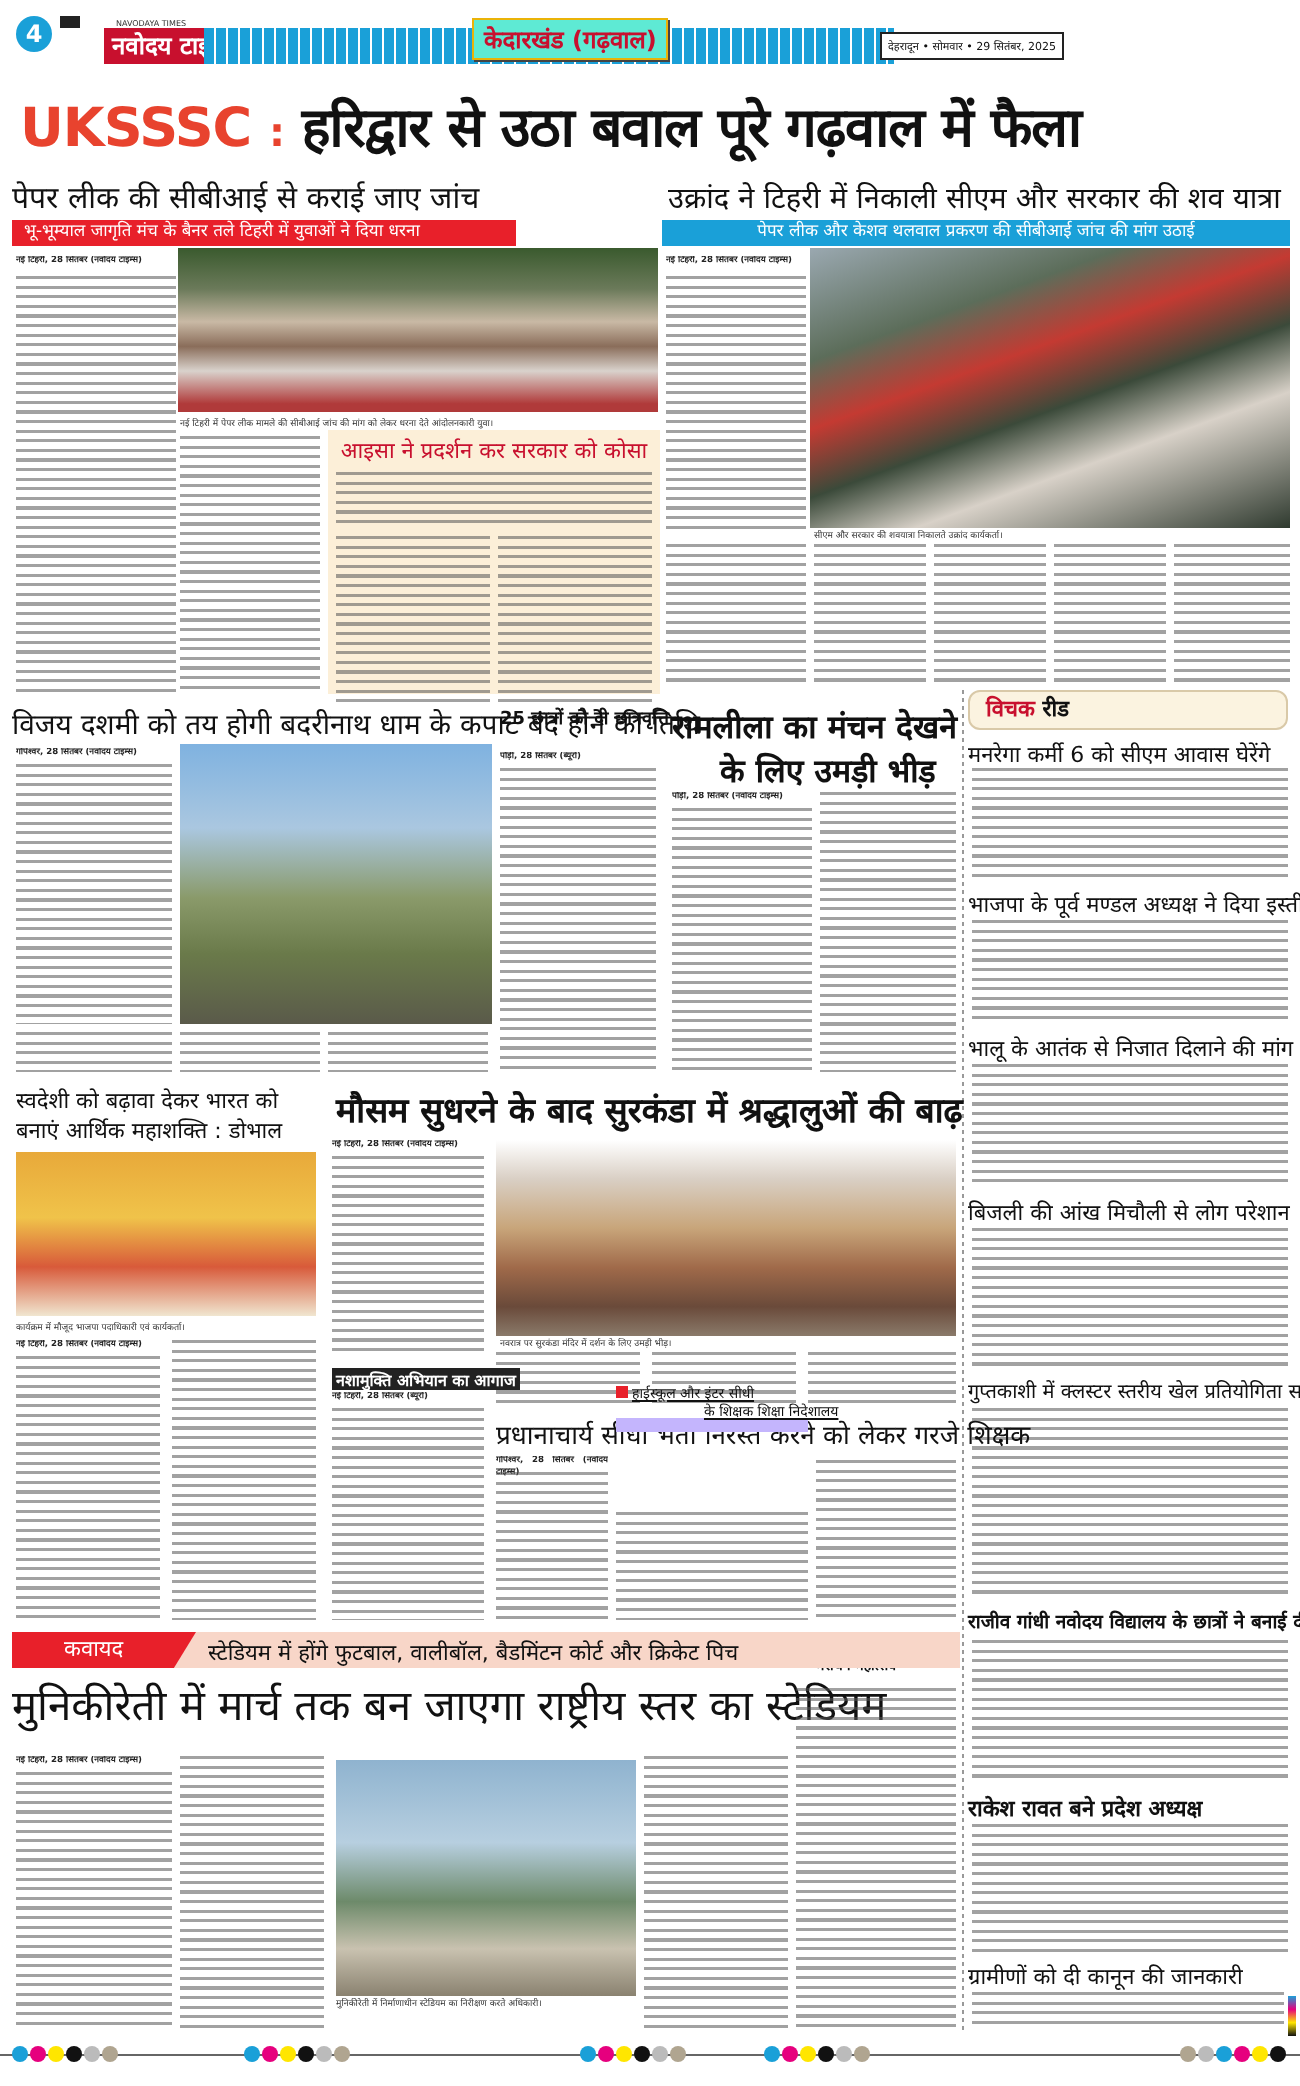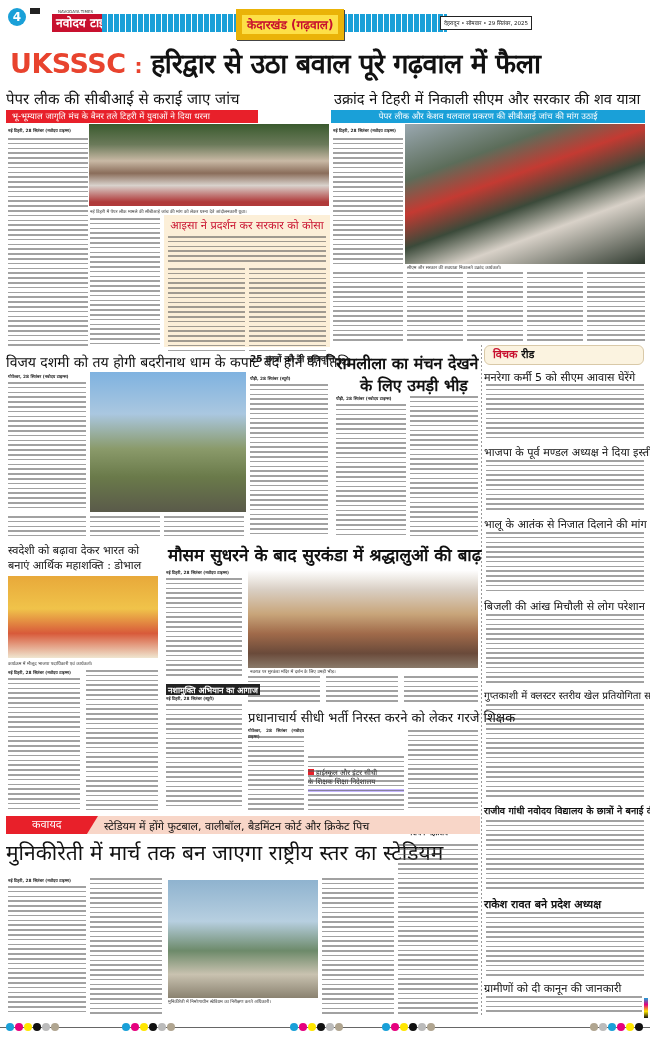--- a/index.html
+++ b/index.html
@@ -4,21 +4,21 @@
 <style>
   * { box-sizing: border-box; margin: 0; padding: 0; }
   body { width: 650px; height: 1043px; background: #fff; font-family: "DejaVu Sans", sans-serif; position: relative; overflow: hidden; color: #111; }
   .abs { position: absolute; }
   
   .page-num { left: 8px; top: 8px; width: 18px; height: 18px; border-radius: 50%; background: #1aa0d8; color: #fff; font-size: 12px; text-align: center; line-height: 18px; font-weight: bold; }
   .brand { left: 30px; top: 14px; width: 70px; height: 18px; background: #c8102e; color: #fff; font-size: 12px; font-weight: bold; padding-left: 4px; line-height: 18px; margin-left: 22px; }
   .brand-tag { left: 58px; top: 9px; font-size: 4px; color: #333; }
   .brand-flag { left: 30px; top: 8px; width: 10px; height: 6px; background: #222; }
   .strip { left: 102px; top: 14px; width: 345px; height: 18px; background: repeating-linear-gradient(90deg, #1aa0d8 0 5px, #fff 5px 6px); }
-  .section-tag { left: 236px; top: 9px; background: #fde047; border: 6px solid #eab308; padding: 1px 5px; font-size: 12px; font-weight: bold; color: #c8102e; box-shadow: 1px 1px 0 #444; }
+  .section-tag { left: 236px; top: 9px; background: #5eead4; border: 1px solid #eab308; padding: 1px 5px; font-size: 12px; font-weight: bold; color: #c8102e; box-shadow: 1px 1px 0 #444; }
   .date-box { left: 440px; top: 16px; border: 1px solid #222; font-size: 5.5px; padding: 2px 3px; background: #fff; }
   
   .hl-main { left: 10px; top: 44px; font-size: 27px; font-weight: bold; white-space: nowrap; letter-spacing: -0.5px; }
   .hl-main .accent { color: #e8432e; }
   .hl-main .sep { color: #e8432e; font-size: 20px; }
   .sub-left { left: 6px; top: 88px; font-size: 15px; white-space: nowrap; }
   .sub-right { left: 334px; top: 88px; font-size: 14.5px; white-space: nowrap; }
   .band-red { left: 6px; top: 110px; width: 252px; height: 13px; background: #e8202a; color: #fff; font-size: 8.5px; line-height: 13px; padding-left: 6px; white-space: nowrap; overflow: hidden; }
   .band-blue { left: 331px; top: 110px; width: 314px; height: 13px; background: #1aa0d8; color: #fff; font-size: 8.5px; line-height: 13px; text-align: center; white-space: nowrap; overflow: hidden; }
   
@@ -112,21 +112,21 @@
 <div class="abs lines" style="left:336px;top:404px;width:70px;height:132px;"></div>
 <div class="abs lines" style="left:410px;top:396px;width:68px;height:140px;"></div>
 
 <div class="abs vrule" style="left:481px;top:345px;height:670px;"></div>
 
 <div class="abs viewer-box">
   <span class="red">विचक</span>
   <span>रीड</span>
 </div>
 
-<div class="abs h3" style="left:484px;top:369px;">मनरेगा कर्मी 5 को सीएम आवास घेरेंगे</div>
+<div class="abs h3" style="left:484px;top:369px;">मनरेगा कर्मी 6 को सीएम आवास घेरेंगे</div>
 <div class="abs lines" style="left:486px;top:384px;width:158px;height:56px;"></div>
 <div class="abs h3" style="left:484px;top:444px;">भाजपा के पूर्व मण्डल अध्यक्ष ने दिया इस्तीफा</div>
 <div class="abs lines" style="left:486px;top:460px;width:158px;height:52px;"></div>
 <div class="abs h3" style="left:484px;top:516px;">भालू के आतंक से निजात दिलाने की मांग</div>
 <div class="abs lines" style="left:486px;top:532px;width:158px;height:62px;"></div>
 <div class="abs h3" style="left:484px;top:598px;">बिजली की आंख मिचौली से लोग परेशान</div>
 <div class="abs lines" style="left:486px;top:614px;width:158px;height:70px;"></div>
 <div class="abs h3" style="left:484px;top:688px;font-size:10px;">गुप्तकाशी में क्लस्टर स्तरीय खेल प्रतियोगिता सम्पन्न</div>
 <div class="abs lines" style="left:486px;top:704px;width:158px;height:96px;"></div>
 <div class="abs h3" style="left:484px;top:804px;font-size:9.5px;font-weight:bold;">राजीव गांधी नवोदय विद्यालय के छात्रों ने बनाई दीवार पत्रिका</div>
@@ -154,23 +154,23 @@
 <div class="abs lines" style="left:326px;top:676px;width:72px;height:28px;"></div>
 <div class="abs lines" style="left:404px;top:676px;width:74px;height:28px;"></div>
 
 <div class="abs h4" style="left:166px;top:684px;font-size:8px;background:#222;color:#fff;padding:0 2px;">नशामुक्ति अभियान का आगाज</div>
 <div class="abs txt" style="left:166px;top:696px;width:76px;font-weight:bold;">नई टिहरी, 28 सितंबर (ब्यूरो)</div>
 <div class="abs lines" style="left:166px;top:704px;width:76px;height:106px;"></div>
 
 <div class="abs h2" style="left:248px;top:708px;font-size:13px;">प्रधानाचार्य सीधी भर्ती निरस्त करने को लेकर गरजे शिक्षक</div>
 <div class="abs txt" style="left:248px;top:728px;width:56px;font-weight:bold;">गोपेश्वर, 28 सितंबर (नवोदय टाइम्स)</div>
 <div class="abs lines" style="left:248px;top:736px;width:56px;height:74px;"></div>
-<div class="abs" style="left:308px;top:768px;width:96px;height:24px;border-bottom:3px solid #c4b5fd;">
+<div class="abs" style="left:308px;top:692px;width:96px;height:24px;border-bottom:7px solid #c4b5fd;text-decoration:underline;">
   <div class="h4" style="font-size:7px;font-weight:normal;"><span style="display:inline-block;width:6px;height:6px;background:#e8202a;margin-right:2px;"></span><span>हाईस्कूल और इंटर सीधी</span></div>
-  <div class="h4" style="font-size:7px;font-weight:normal;">के शिक्षक शिक्षा निदेशालय</div>
+  <div class="h4" style="font-size:7px;font-weight:normal;margin-left:44px;">के शिक्षक शिक्षा निदेशालय</div>
 </div>
 <div class="abs lines" style="left:308px;top:756px;width:96px;height:54px;"></div>
 <div class="abs lines" style="left:408px;top:730px;width:70px;height:80px;"></div>
 
 <div class="abs h4" style="left:408px;top:818px;font-size:7px;">1 से 3 नवम्बर तक होगा</div>
 <div class="abs h4" style="left:408px;top:828px;font-size:7px;">मैराथन महोत्सव</div>
 
 <div class="abs kawayad"></div>
 <div class="abs kawayad-tag">कवायद</div>
 <div class="abs kawayad-text">स्टेडियम में होंगे फुटबाल, वालीबॉल, बैडमिंटन कोर्ट और क्रिकेट पिच</div>

